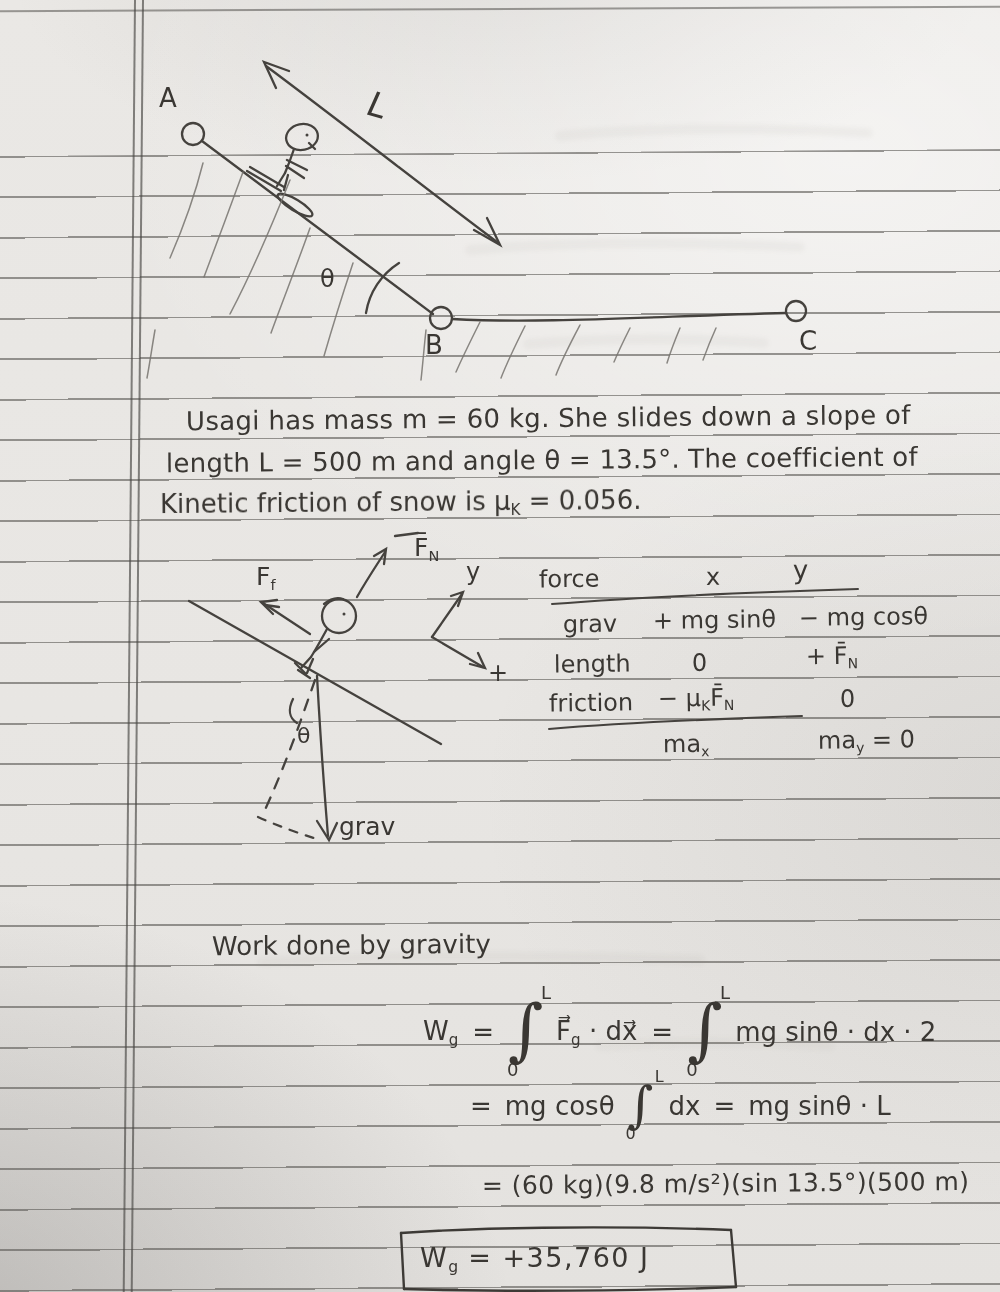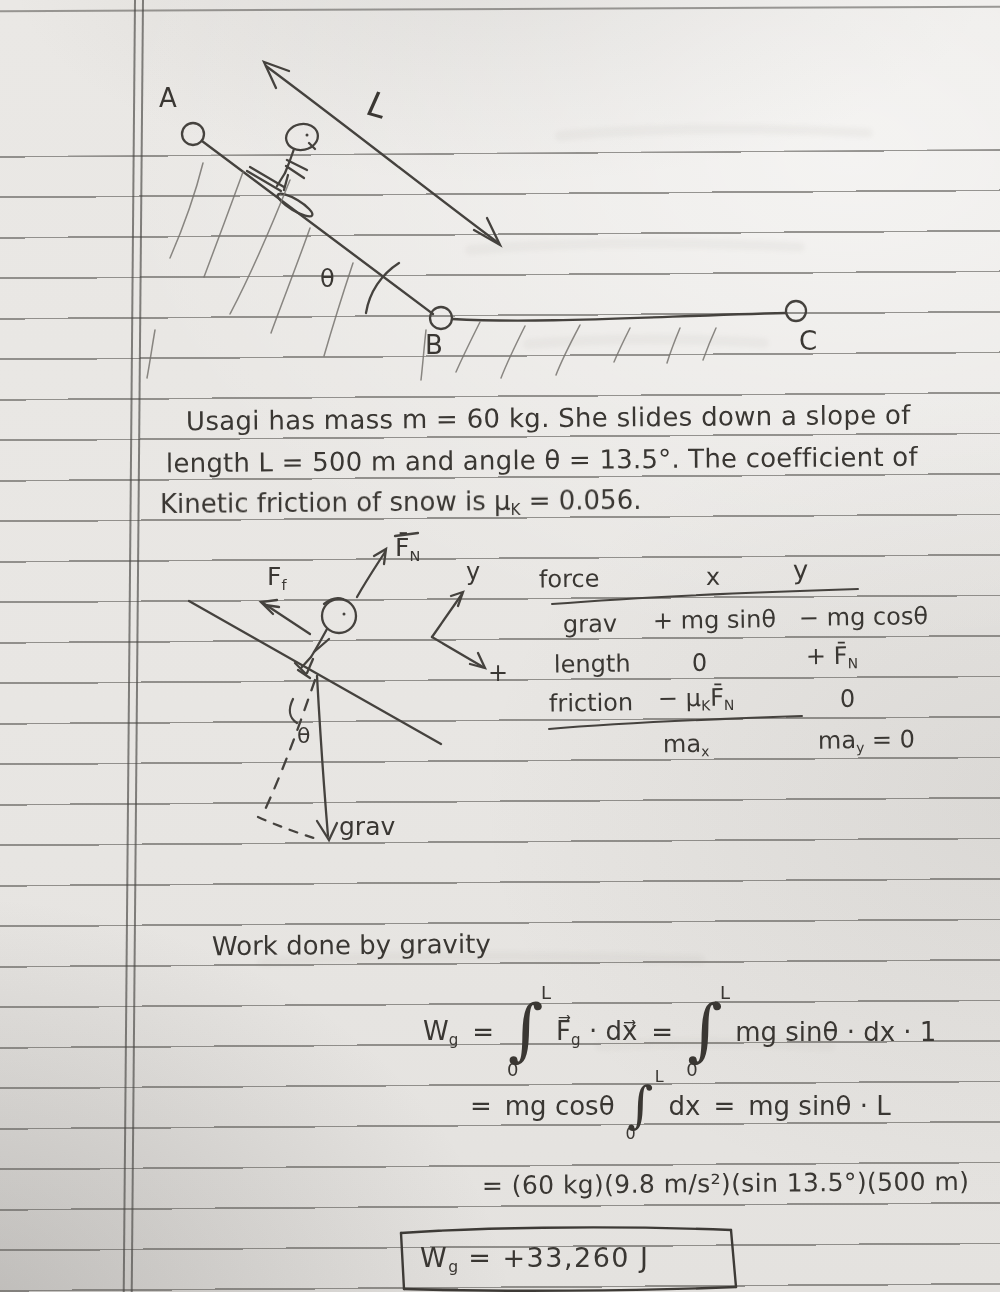--- a/index.html
+++ b/index.html
@@ -163,22 +163,22 @@
   <div class="t fs26" style="left:159px;top:84px">A</div>
   <div class="t fs26" style="left:425px;top:331px">B</div>
   <div class="t fs26" style="left:799px;top:327px">C</div>
   <div class="t fs34 lbig" style="left:368px;top:86px">L</div>
   <div class="t fs24" style="left:320px;top:266px">θ</div>
 
   <div class="t fs26 tl2" style="left:186px;top:404px;letter-spacing:.3px">Usagi has mass m = 60 kg.  She slides down a slope of</div>
   <div class="t fs26 tl2" style="left:166px;top:446px;letter-spacing:.2px">length L = 500 m and angle θ = 13.5°. The coefficient of</div>
   <div class="t fs26 tl2" style="left:160px;top:488px"><span>Kinetic friction of snow is μ</span><sub>K</sub><span> = 0.056.</span></div>
 
-  <div class="t fs25" style="left:267px;top:563px"><span>F</span><sub>f</sub></div>
-  <div class="t fs25" style="left:395px;top:534px"><span>F̄</span><sub>N</sub></div>
+  <div class="t fs25" style="left:256px;top:563px"><span>F</span><sub>f</sub></div>
+  <div class="t fs25" style="left:414px;top:534px"><span>F̄</span><sub>N</sub></div>
   <div class="t fs24" style="left:466px;top:559px">y</div>
   <div class="t fs24" style="left:488px;top:660px">+</div>
   <div class="t fs22" style="left:297px;top:723px">θ</div>
   <div class="t fs25" style="left:339px;top:813px">grav</div>
 
   <div class="t fs24 tl1" style="left:539px;top:566px">force</div>
   <div class="t fs24 tl1" style="left:706px;top:564px">x</div>
   <div class="t fs26 tl1" style="left:793px;top:556px">y</div>
 
   <div class="t fs24 tl1" style="left:563px;top:611px">grav</div>
@@ -207,33 +207,33 @@
       <span class="top">L</span>
       <span class="bot">0</span>
     </span>
     <span><span>F⃗</span><sub>g</sub><span> · dx⃗</span></span>
     <span>=</span>
     <span class="int">
       <span class="g">∫</span>
       <span class="top">L</span>
       <span class="bot">0</span>
     </span>
-    <span>mg sinθ · dx · 1</span>
+    <span>mg sinθ · dx · 2</span>
   </div>
 
   <div class="row fs26" style="left:470px;top:1073px;gap:13px">
     <span>=</span>
     <span>mg cosθ</span>
     <span class="int small">
       <span class="g">∫</span>
       <span class="top">L</span>
       <span class="bot">0</span>
     </span>
     <span>dx</span>
     <span>=</span>
     <span>mg sinθ · L</span>
   </div>
 
   <div class="t fs25 tl2" style="left:482px;top:1170px;letter-spacing:.4px">= (60 kg)(9.8 m/s²)(sin 13.5°)(500 m)</div>
 
-  <div class="t fs27" style="left:420px;top:1242px;letter-spacing:1.5px"><span>W</span><sub>g</sub><span> = +33,260 J</span></div>
+  <div class="t fs27" style="left:420px;top:1242px;letter-spacing:1.5px"><span>W</span><sub>g</sub><span> = +35,760 J</span></div>
 
 </div>
 
 </body></html>

